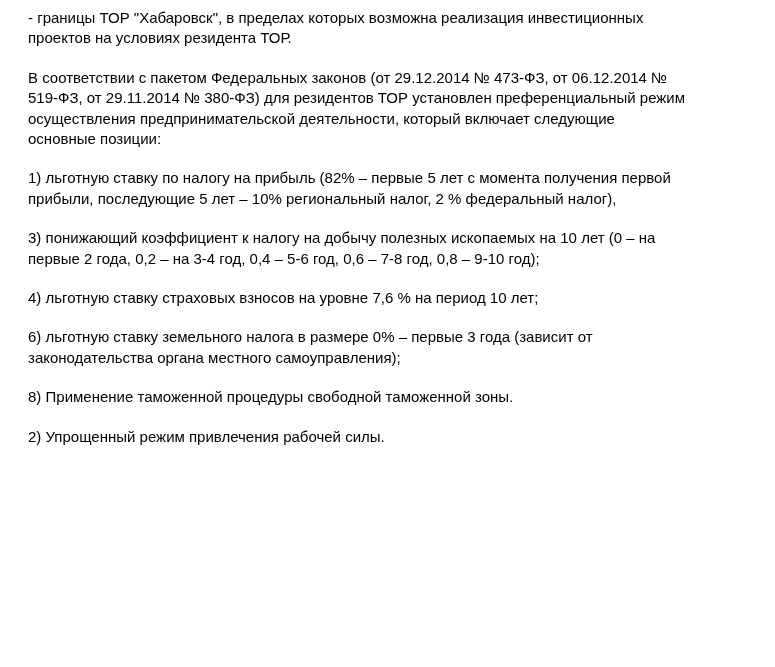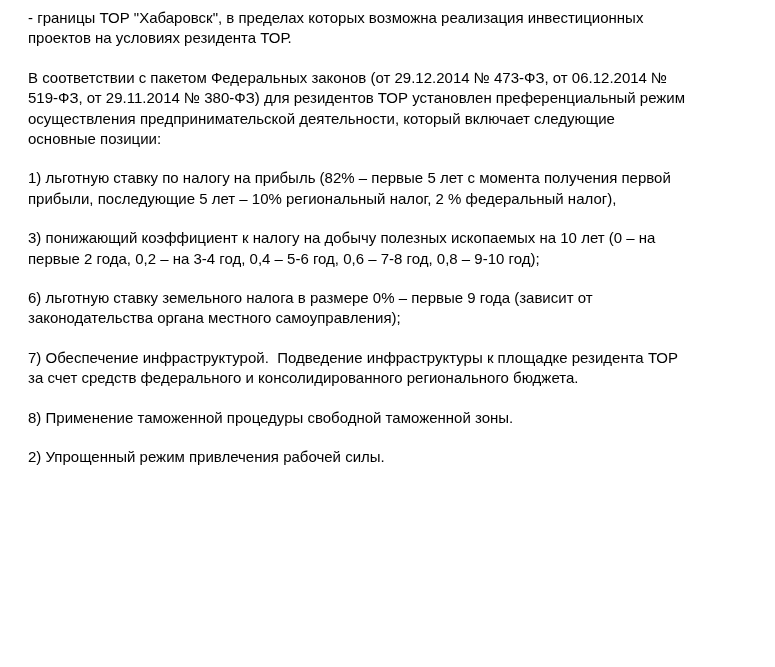--- a/index.html
+++ b/index.html
@@ -36,19 +36,18 @@
   <p>- границы ТОР "Хабаровск", в пределах которых возможна реализация инвестиционных
 проектов на условиях резидента ТОР.</p>
   <p>В соответствии с пакетом Федеральных законов (от 29.12.2014 № 473-ФЗ, от 06.12.2014 №
 519-ФЗ, от 29.11.2014 № 380-ФЗ) для резидентов ТОР установлен преференциальный режим
 осуществления предпринимательской деятельности, который включает следующие
 основные позиции:</p>
   <p>1) льготную ставку по налогу на прибыль (82% – первые 5 лет с момента получения первой
 прибыли, последующие 5 лет – 10% региональный налог, 2 % федеральный налог),</p>
   <p>3) понижающий коэффициент к налогу на добычу полезных ископаемых на 10 лет (0 – на
 первые 2 года, 0,2 – на 3-4 год, 0,4 – 5-6 год, 0,6 – 7-8 год, 0,8 – 9-10 год);</p>
-  <p>6) льготную ставку земельного налога в размере 0% – первые 9 года (зависит от
+  <p>4) льготную ставку страховых взносов на уровне 7,6 % на период 10 лет;</p>
+  <p>6) льготную ставку земельного налога в размере 0% – первые 3 года (зависит от
 законодательства органа местного самоуправления);</p>
-  <p>7) Обеспечение инфраструктурой.  Подведение инфраструктуры к площадке резидента ТОР
-за счет средств федерального и консолидированного регионального бюджета.</p>
   <p>8) Применение таможенной процедуры свободной таможенной зоны.</p>
   <p>2) Упрощенный режим привлечения рабочей силы.</p>
 </div>
 
 </body></html>

